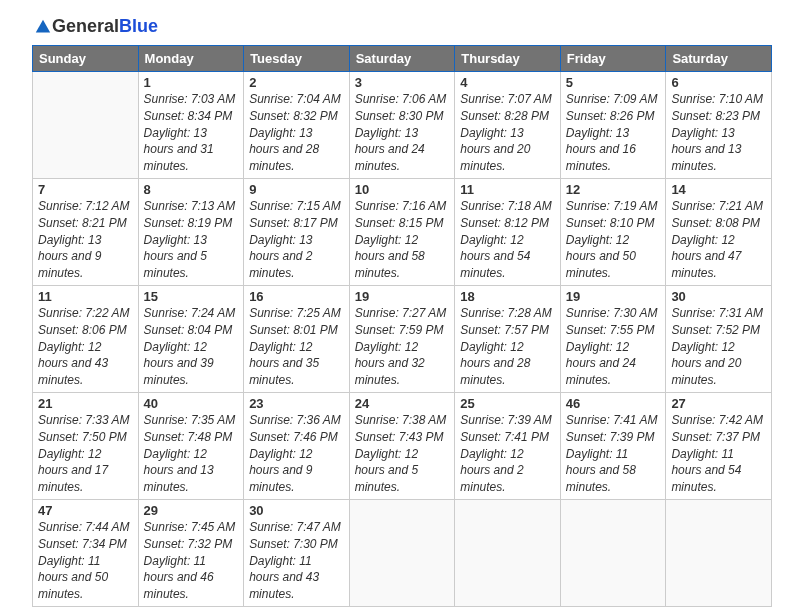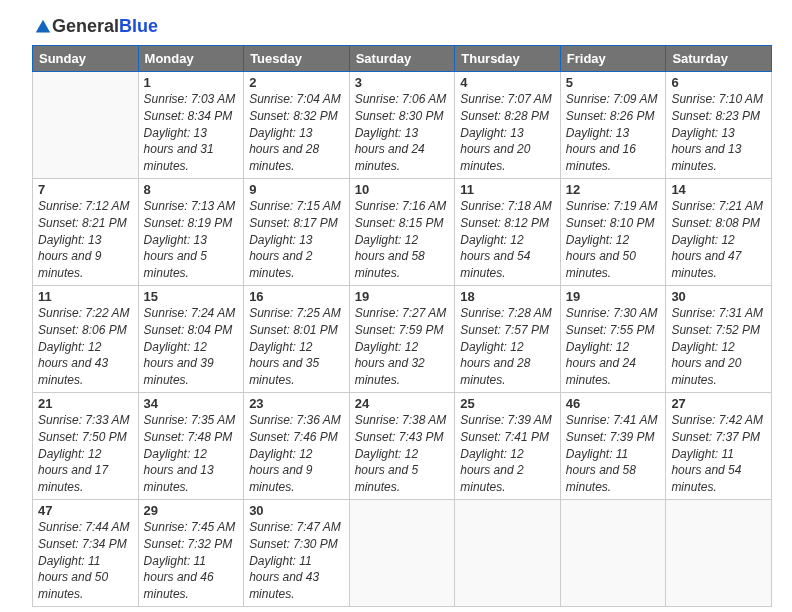--- a/index.html
+++ b/index.html
@@ -217,21 +217,21 @@
             <span class="day-number">30</span>
             <div class="day-info">Sunrise: 7:31 AM<br>Sunset: 7:52 PM<br>Daylight: 12 hours and 20 minutes.</div>
           </td>
         </tr>
         <tr>
           <td>
             <span class="day-number">21</span>
             <div class="day-info">Sunrise: 7:33 AM<br>Sunset: 7:50 PM<br>Daylight: 12 hours and 17 minutes.</div>
           </td>
           <td>
-            <span class="day-number">34</span>
+            <span class="day-number">40</span>
             <div class="day-info">Sunrise: 7:35 AM<br>Sunset: 7:48 PM<br>Daylight: 12 hours and 13 minutes.</div>
           </td>
           <td>
             <span class="day-number">23</span>
             <div class="day-info">Sunrise: 7:36 AM<br>Sunset: 7:46 PM<br>Daylight: 12 hours and 9 minutes.</div>
           </td>
           <td>
             <span class="day-number">24</span>
             <div class="day-info">Sunrise: 7:38 AM<br>Sunset: 7:43 PM<br>Daylight: 12 hours and 5 minutes.</div>
           </td>

